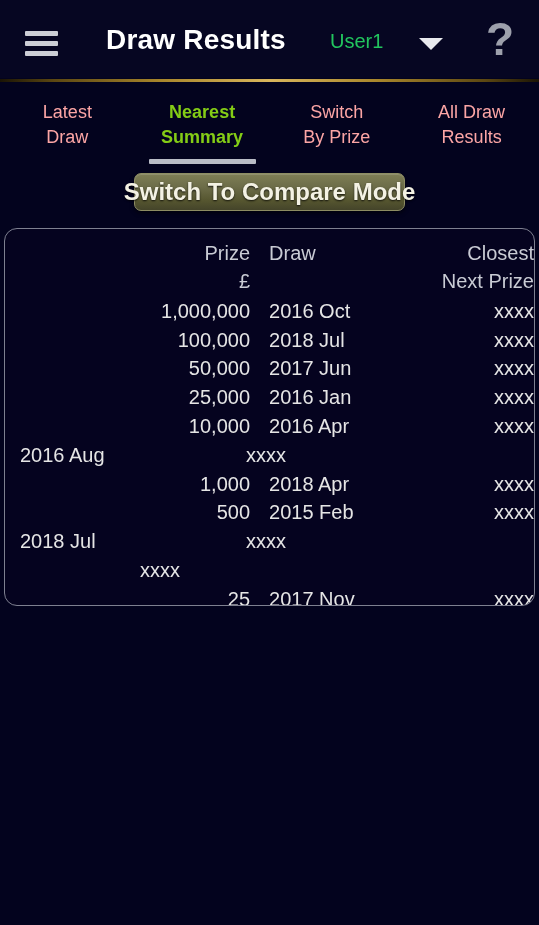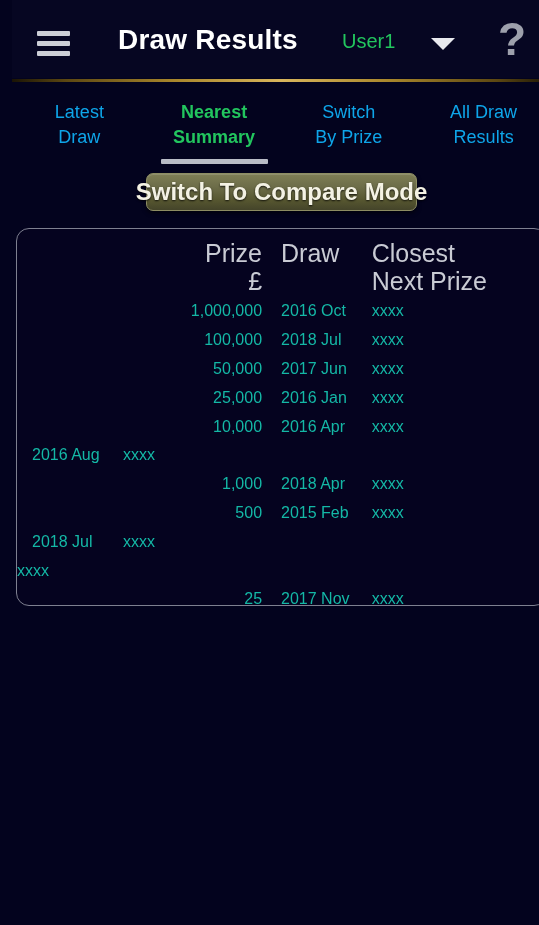--- a/index.html
+++ b/index.html
@@ -6,21 +6,20 @@
   html, body {
     width:539px; height:925px;
     background:#03031e;
     font-family:"Liberation Sans", sans-serif;
     overflow:hidden;
   }
   #app {
     position:relative;
     width:436px; height:925px;
     background:#03031e;
-    margin-left:12px;
   }
 
   
   .appbar {
     position:absolute; left:0; top:0; width:539px; height:78px;
     background:#060622;
   }
   .hamburger {
     position:absolute; left:25px; top:31px;
     width:33px; height:25px;
@@ -70,23 +69,23 @@
   }
   .tab {
     flex:1;
     display:flex; flex-direction:column;
     align-items:center; justify-content:flex-start;
     padding-top:10px;
     cursor:pointer;
     position:relative;
   }
   .tab .tl {
-    font-size:18px; color:#0ea5e9; line-height:25px; white-space:nowrap;
-  }
-  .tab.active .tl { color:#22c55e; font-weight:bold; }
+    font-size:18px; color:#fca5a5; line-height:25px; white-space:nowrap;
+  }
+  .tab.active .tl { color:#84cc16; font-weight:bold; }
   .tab.active::after {
     content:""; position:absolute;
     left:14px; right:14px; bottom:-4px;
     height:5px; background:#b9bcc6; border-radius:1px;
   }
 
   
   .compare-btn {
     position:absolute; left:134px; top:173px;
     width:271px; height:38px;
@@ -124,26 +123,26 @@
     border-radius:13px;
     overflow:hidden;
   }
   .row {
     display:flex;
     height:28.8px;
     align-items:center;
   }
   .col-prize  { width:250px; text-align:right; padding-right:4px; }
   .col-draw   { width:106px; text-align:left;  padding-left:15px; }
-  .col-next   { width:175px; text-align:left; }
+  .col-next   { width:175px; text-align:right; }
   .hdr-cell {
-    font-size:25px; color:#c9cbd4; line-height:28px; white-space:nowrap;
+    font-size:20px; color:#c9cbd4; line-height:28px; white-space:nowrap;
   }
   .cell {
-    font-size:16px; color:#14b8a6; white-space:nowrap;
+    font-size:20px; color:#e5e5e5; white-space:nowrap;
   }
   .hdr-wrap { padding-top:10px; padding-bottom:2px; display:flex; }
 </style>
 </head>
 <body>
 
 <div id="app">
 
   <div class="appbar">
     <div class="hamburger">

